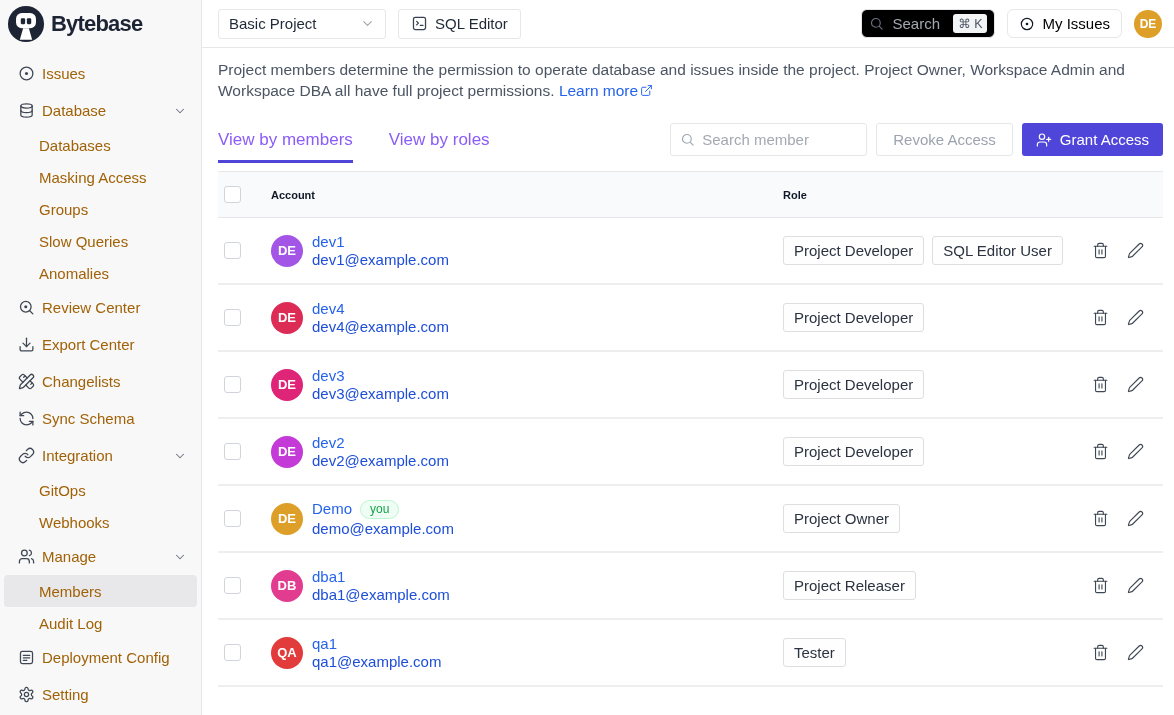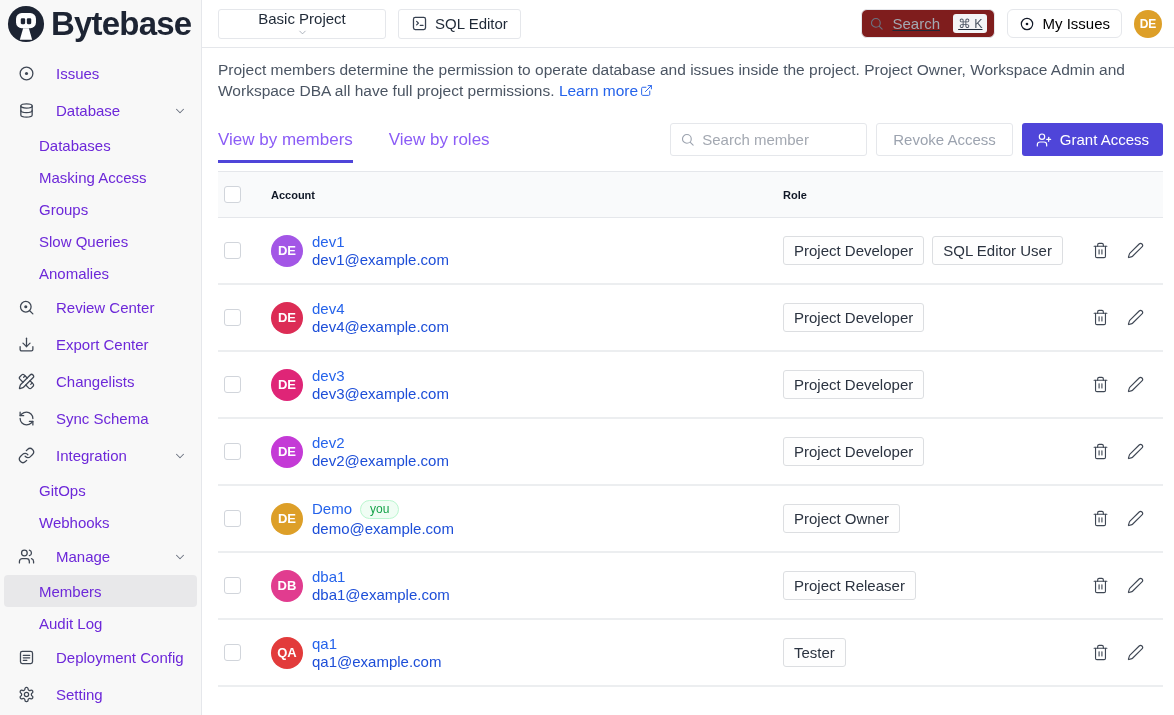--- a/index.html
+++ b/index.html
@@ -4,43 +4,43 @@
 <style>
   * { box-sizing: border-box; margin: 0; padding: 0; }
   html,body { width:1174px; height:715px; overflow:hidden; }
   body { font-family:"Liberation Sans", sans-serif; color:#1f2937; background:#fff; font-size:15px; }
   svg { display:block; fill:none; stroke:currentColor; stroke-width:1.8; stroke-linecap:round; stroke-linejoin:round; }
 
   
   .topbar { display:flex; height:47px; }
   .logo-area { width:202px; background:#f8f8f8; border-right:1px solid #e5e7eb; display:flex; align-items:center; padding-left:7px; gap:6px; flex:none; }
   .logo-mark { width:38px; height:38px; flex:none; }
-  .logo-text { font-size:33px; font-weight:800; color:#1d2433; letter-spacing:-0.8px; }
+  .logo-text { font-size:22px; font-weight:800; color:#1d2433; letter-spacing:-0.8px; }
   .topbar-main { flex:1; display:flex; align-items:center; padding:0 12px 0 16px; gap:12px; }
-  .select { width:168px; height:30px; border:1px solid #e5e7eb; border-radius:3px; display:flex; align-items:center; justify-content:space-between; padding:0 10px; background:#fff; cursor:pointer;flex-direction:column; }
+  .select { width:168px; height:30px; border:1px solid #e5e7eb; border-radius:3px; display:flex; align-items:center; justify-content:space-between; padding:0 10px; background:#fff; cursor:pointer; }
   .select .chev { color:#9ca3af; width:15px; height:15px; }
   .btn-plain { height:30px; border:1px solid #e5e7eb; border-radius:3px; background:#fff; display:flex; align-items:center; gap:7px; padding:0 12px; font-size:15px; color:#1f2937; cursor:pointer; }
   .btn-plain svg { width:17px; height:17px; color:#374151; }
   .spacer { flex:1; }
-  .searchbox { width:134px; height:29px; border:1px solid #e5e7eb; border-radius:6px; display:flex; align-items:center; gap:8px; padding:0 7px; background:#7f1d1d; cursor:text;text-decoration:underline; }
+  .searchbox { width:134px; height:29px; border:1px solid #e5e7eb; border-radius:6px; display:flex; align-items:center; gap:8px; padding:0 7px; background:#000000; cursor:text; }
   .searchbox svg { width:15px; height:15px; color:#6b7280; }
   .searchbox .ph { color:#a3a8b1; flex:1; }
   .kbd { background:#f3f4f6; border-radius:3px; font-size:12.5px; color:#4b5563; padding:2px 5px; white-space:nowrap; }
   .btn-round { height:29px; border:1px solid #e5e7eb; border-radius:6px; background:#fff; display:flex; align-items:center; gap:7px; padding:0 11px; font-size:15px; cursor:pointer; }
   .btn-round svg { width:16px; height:16px; color:#111827; }
   .avatar { border-radius:50%; color:#fff; display:flex; align-items:center; justify-content:center; font-weight:bold; flex:none; }
   .avatar.top { width:28px; height:28px; font-size:12px; cursor:pointer; }
 
   
   .body-row { display:flex; height:668px; }
   .sidebar { width:202px; flex:none; background:#f8f8f8; border-right:1px solid #e5e7eb; padding-top:8px; }
   .content { flex:1; border-top:1px solid #e5e7eb; padding:0 11px 0 16px; overflow:hidden; }
 
   
-  .sb-item { display:flex; align-items:center; height:37px; padding:0 10px 0 14px; gap:21px; font-size:15px; color:#6d28d9; cursor:pointer; border-radius:4px; margin:0 4px; }
+  .sb-item { display:flex; align-items:center; height:37px; padding:0 10px 0 14px; gap:7px; font-size:15px; color:#a16207; cursor:pointer; border-radius:4px; margin:0 4px; }
   .sb-item .ic { width:17px; height:17px; color:#3f4754; flex:none; }
   .sb-item .ic svg { width:17px; height:17px; }
   .sb-item.sub { height:32px; padding-left:35px; }
   .sb-item.selected { background:#e8e8ea;justify-content:flex-end; }
   .sb-item .lbl { flex:1; white-space:nowrap; }
   .sb-item .chev { width:14px; height:14px; color:#6b7280; }
 
   
   .desc { margin-top:11px; font-size:15.5px; line-height:21px; color:#4b5563; max-width:940px; }
   .link { color:#2563eb; cursor:pointer; }

